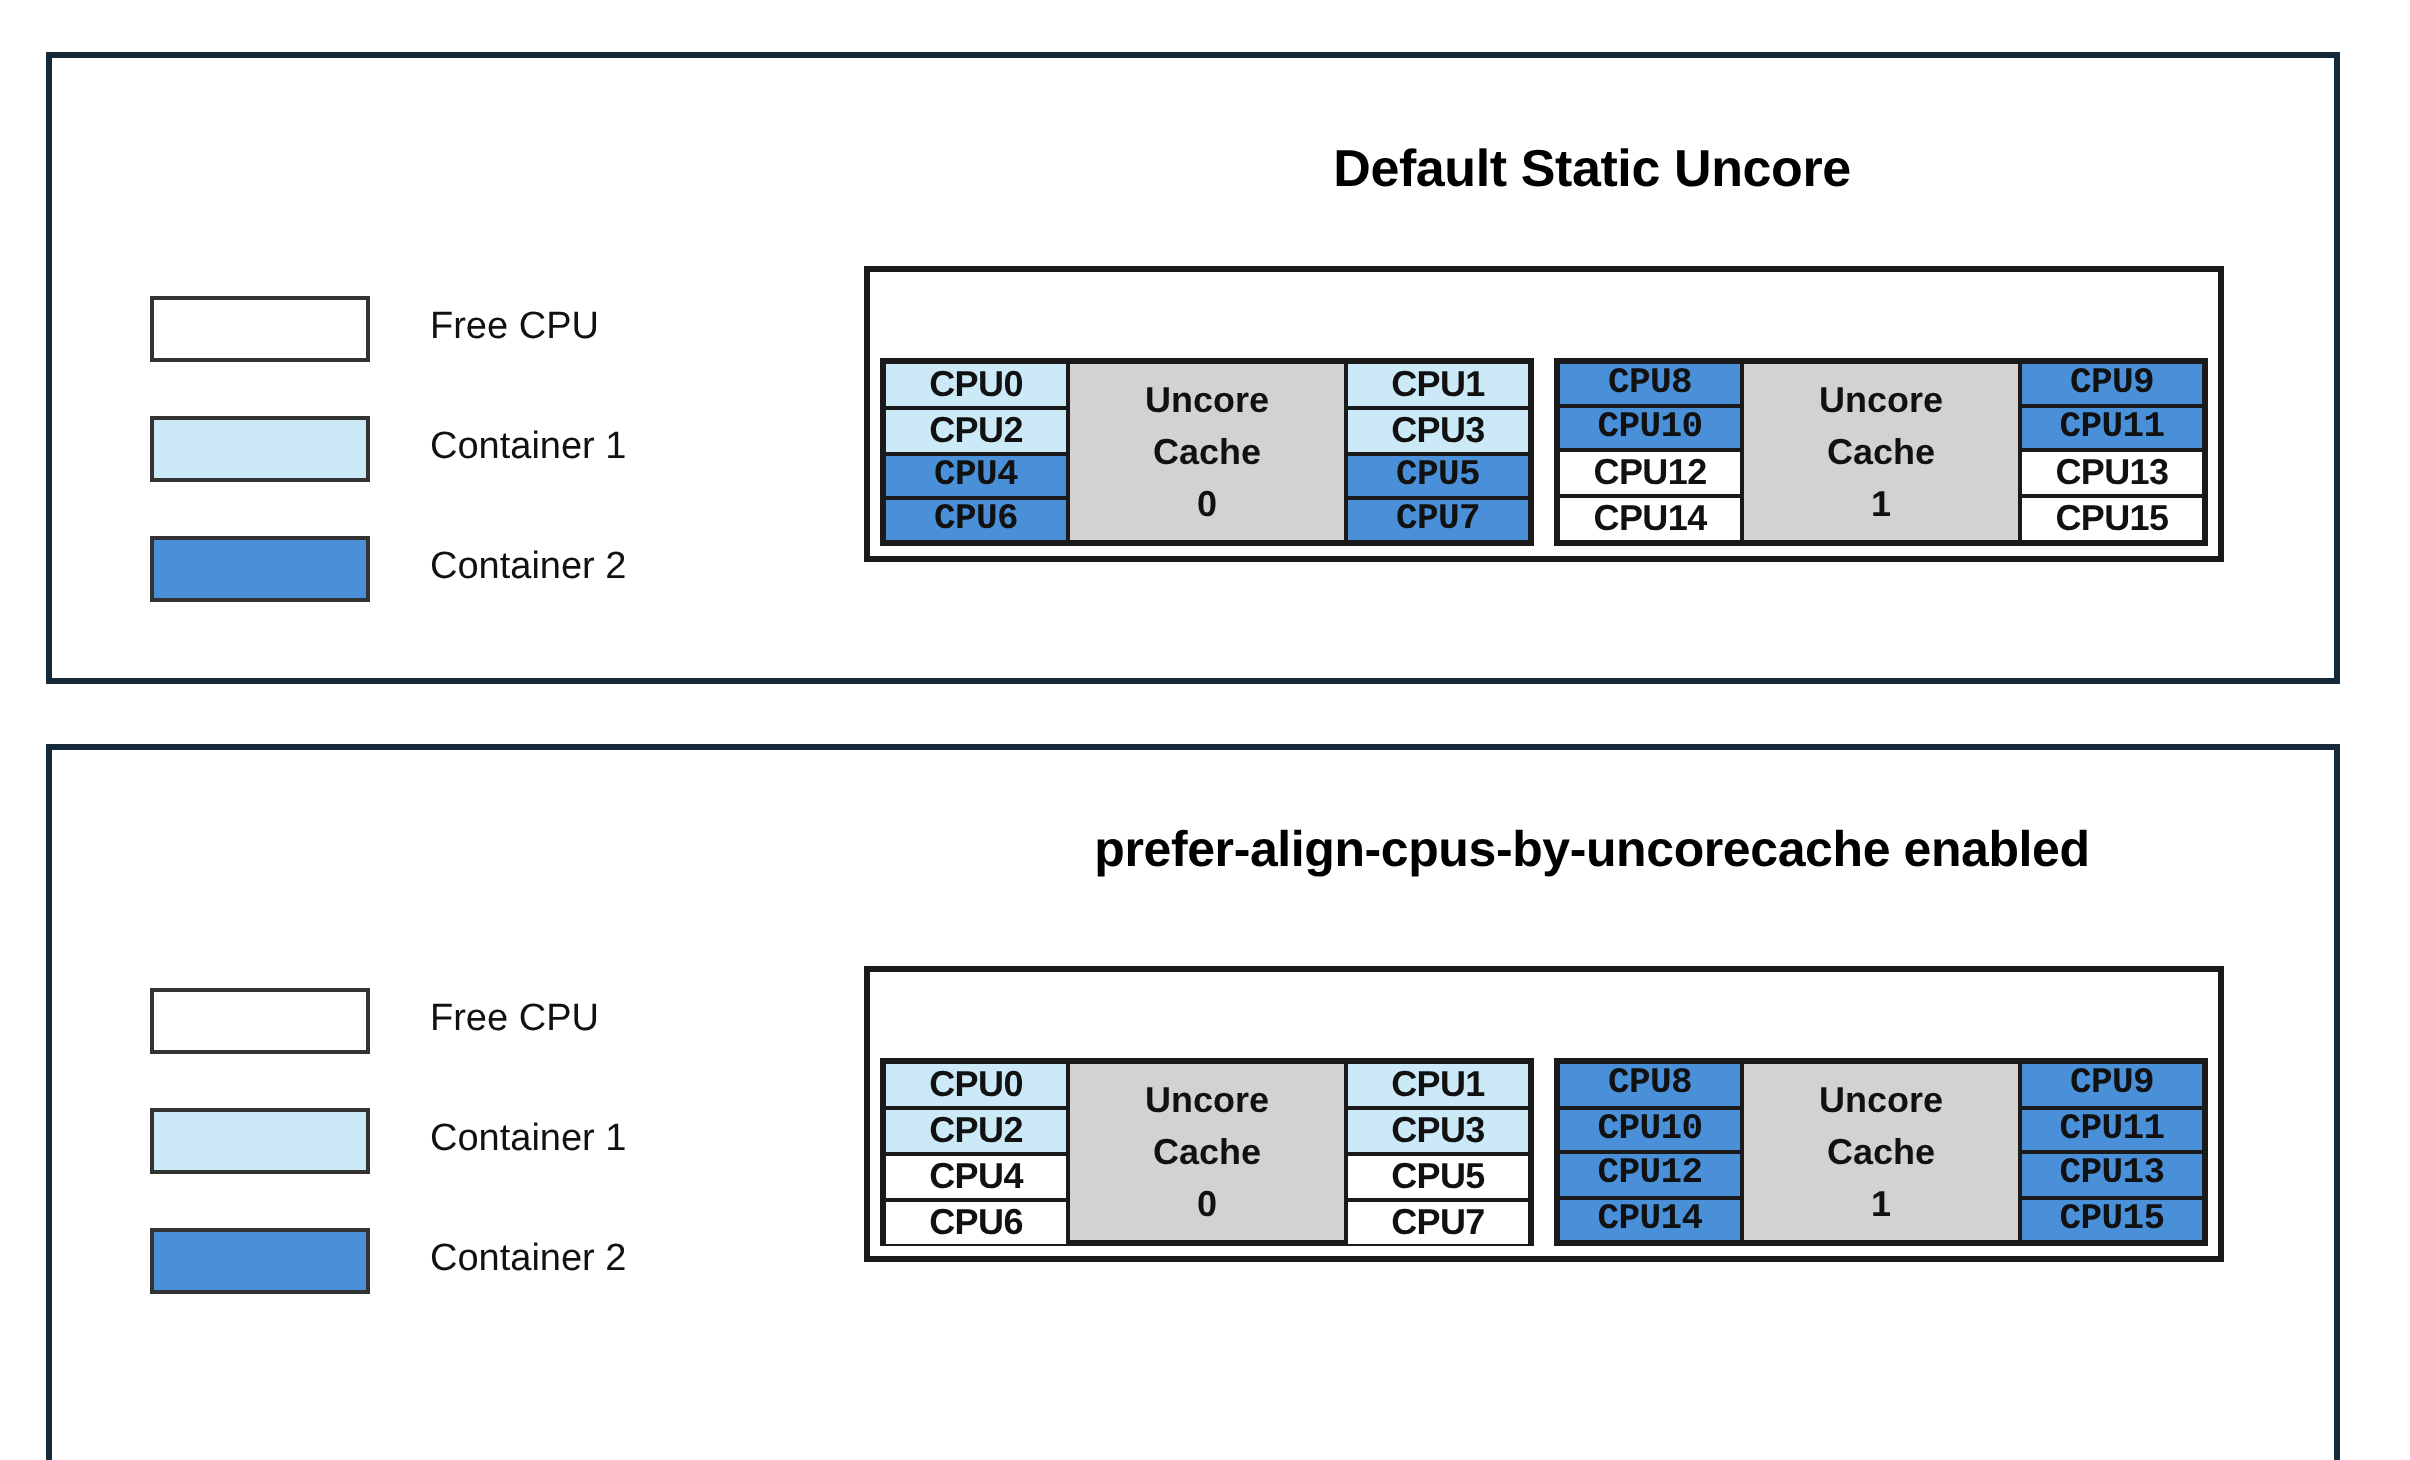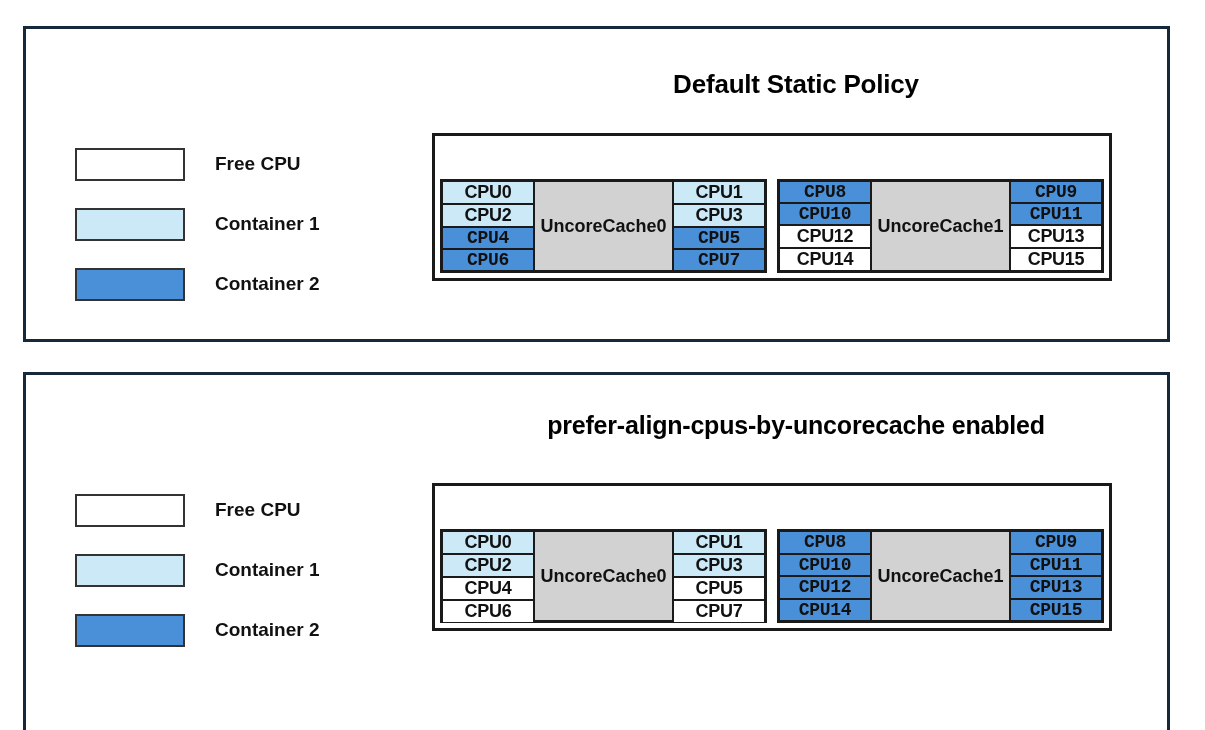--- a/index.html
+++ b/index.html
@@ -43,21 +43,21 @@
     border: 2px solid #333333;
     box-sizing: border-box;
     flex: 0 0 auto;
   }
   .sw-free      { background: #ffffff; }
   .sw-c1        { background: #cce9f7; }
   .sw-c2        { background: #4a90d9; }
   .legend-label {
     margin-left: 30px;
     font-size: 19px;
-    font-weight: bold;
+    font-weight: normal;
     color: #111111;
     white-space: nowrap;
   }
 
   
   .diagram-title {
     position: absolute;
     top: 40px;
     left: 420px;
     width: 700px;
@@ -125,36 +125,36 @@
   .cell-free { background: #ffffff; }
   .cell-c1   { background: #cce9f7; }
   .cell-c2   { background: #4a90d9; font-family: Liberation Mono, monospace; }
 
   .cache-cell {
     flex: 1 1 0;
     background: #d2d2d2;
     border: 1.5px solid #1a1a1a;
     box-sizing: border-box;
     display: flex;
-    flex-direction: row;
+    flex-direction: column;
     align-items: center;
     justify-content: center;
     font-size: 18px;
     font-weight: bold;
     color: #111111;
     line-height: 1.45;
     text-align: center;
   }
 </style>
 </head>
 <body>
 
 <section class="panel" id="panel-top">
 
-  <div class="diagram-title">Default Static Policy</div>
+  <div class="diagram-title">Default Static Uncore</div>
 
   <div class="legend">
     <div class="legend-row">
       <div class="legend-swatch sw-free"></div>
       <div class="legend-label">Free CPU</div>
     </div>
     <div class="legend-row">
       <div class="legend-swatch sw-c1"></div>
       <div class="legend-label">Container 1</div>
     </div>

